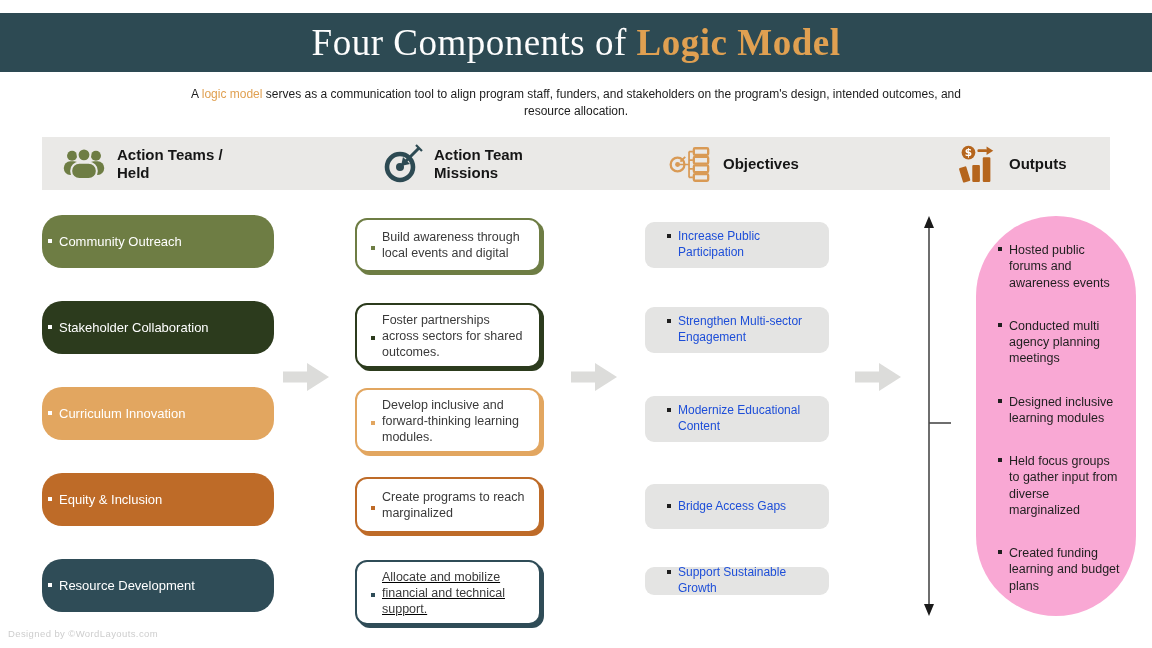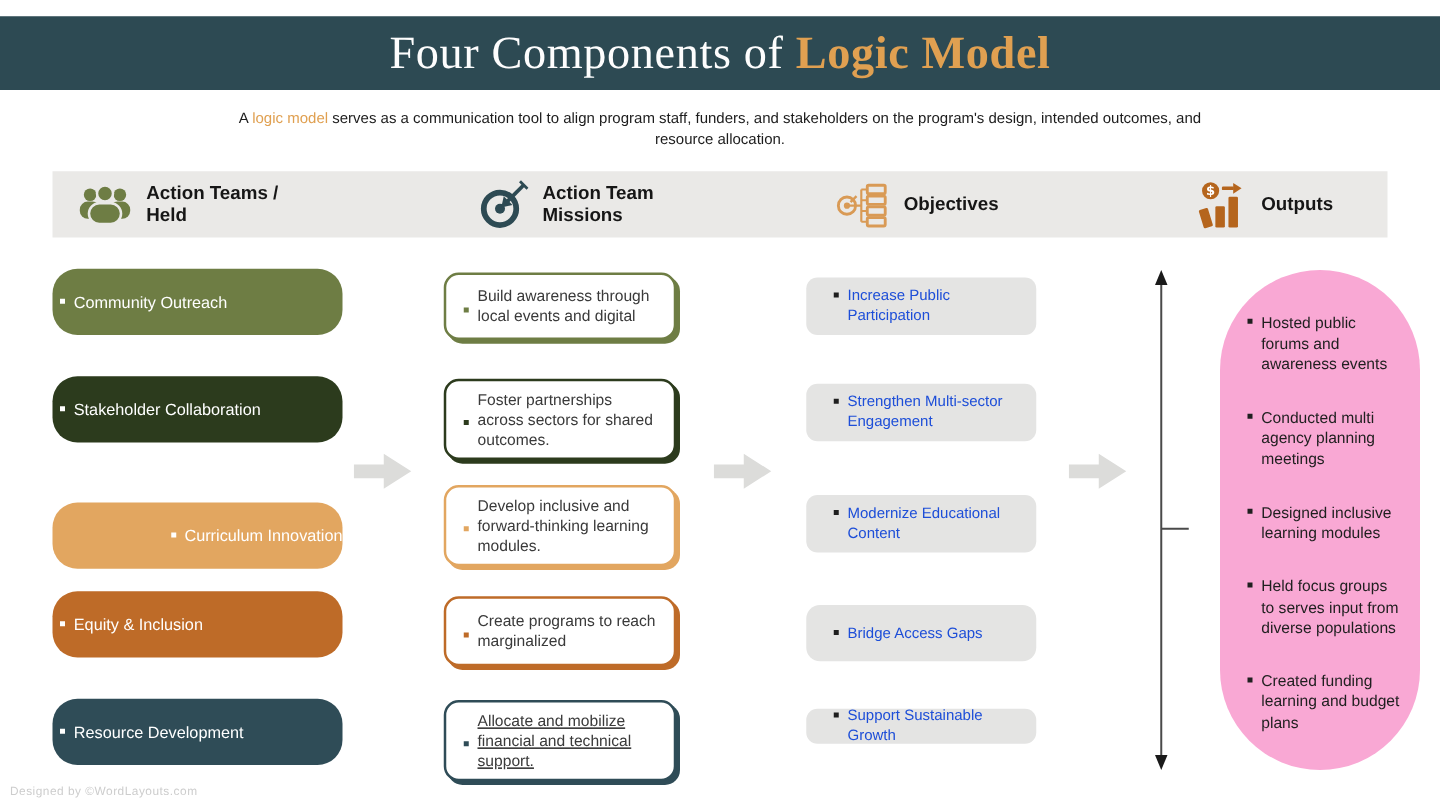--- a/index.html
+++ b/index.html
@@ -135,21 +135,21 @@
         <span class="sq"></span>
         <span>Community Outreach</span>
       </div>
   </div>
   <div class="atbox tone-1" style="top:301px;">
     <div class="txt">
         <span class="sq"></span>
         <span>Stakeholder Collaboration</span>
       </div>
   </div>
-  <div class="atbox tone-2" style="top:402px;justify-content:flex-end;">
+  <div class="atbox tone-2" style="top:387px;">
     <div class="txt">
         <span class="sq"></span>
         <span>Curriculum Innovation</span>
       </div>
   </div>
   <div class="atbox tone-3" style="top:473px;">
     <div class="txt">
         <span class="sq"></span>
         <span>Equity &amp; Inclusion</span>
       </div>
@@ -213,21 +213,21 @@
         <span class="sq"></span>
         <span>Strengthen Multi-sector Engagement</span>
       </div>
   </div>
   <div class="objbox" style="top:396px;height:46px;">
     <div class="txt">
         <span class="sq"></span>
         <span>Modernize Educational Content</span>
       </div>
   </div>
-  <div class="objbox" style="top:484px;height:45px;border-radius:11px;">
+  <div class="objbox" style="top:484px;height:45px;">
     <div class="txt">
         <span class="sq"></span>
         <span>Bridge Access Gaps</span>
       </div>
   </div>
   <div class="objbox" style="top:567px;height:28px;">
     <div class="txt">
         <span class="sq"></span>
         <span>Support Sustainable Growth</span>
       </div>
@@ -248,21 +248,21 @@
     <div class="item">
         <span class="sq"></span>
         <span>Conducted multi agency planning meetings</span>
       </div>
     <div class="item">
         <span class="sq"></span>
         <span>Designed inclusive learning modules</span>
       </div>
     <div class="item">
         <span class="sq"></span>
-        <span>Held focus groups to serves input from diverse populations</span>
+        <span>Held focus groups to gather input from diverse marginalized</span>
       </div>
     <div class="item">
         <span class="sq"></span>
         <span>Created funding learning and budget plans</span>
       </div>
   </div>
 
   <div class="credit">Designed by ©WordLayouts.com</div>
 
 </div>

